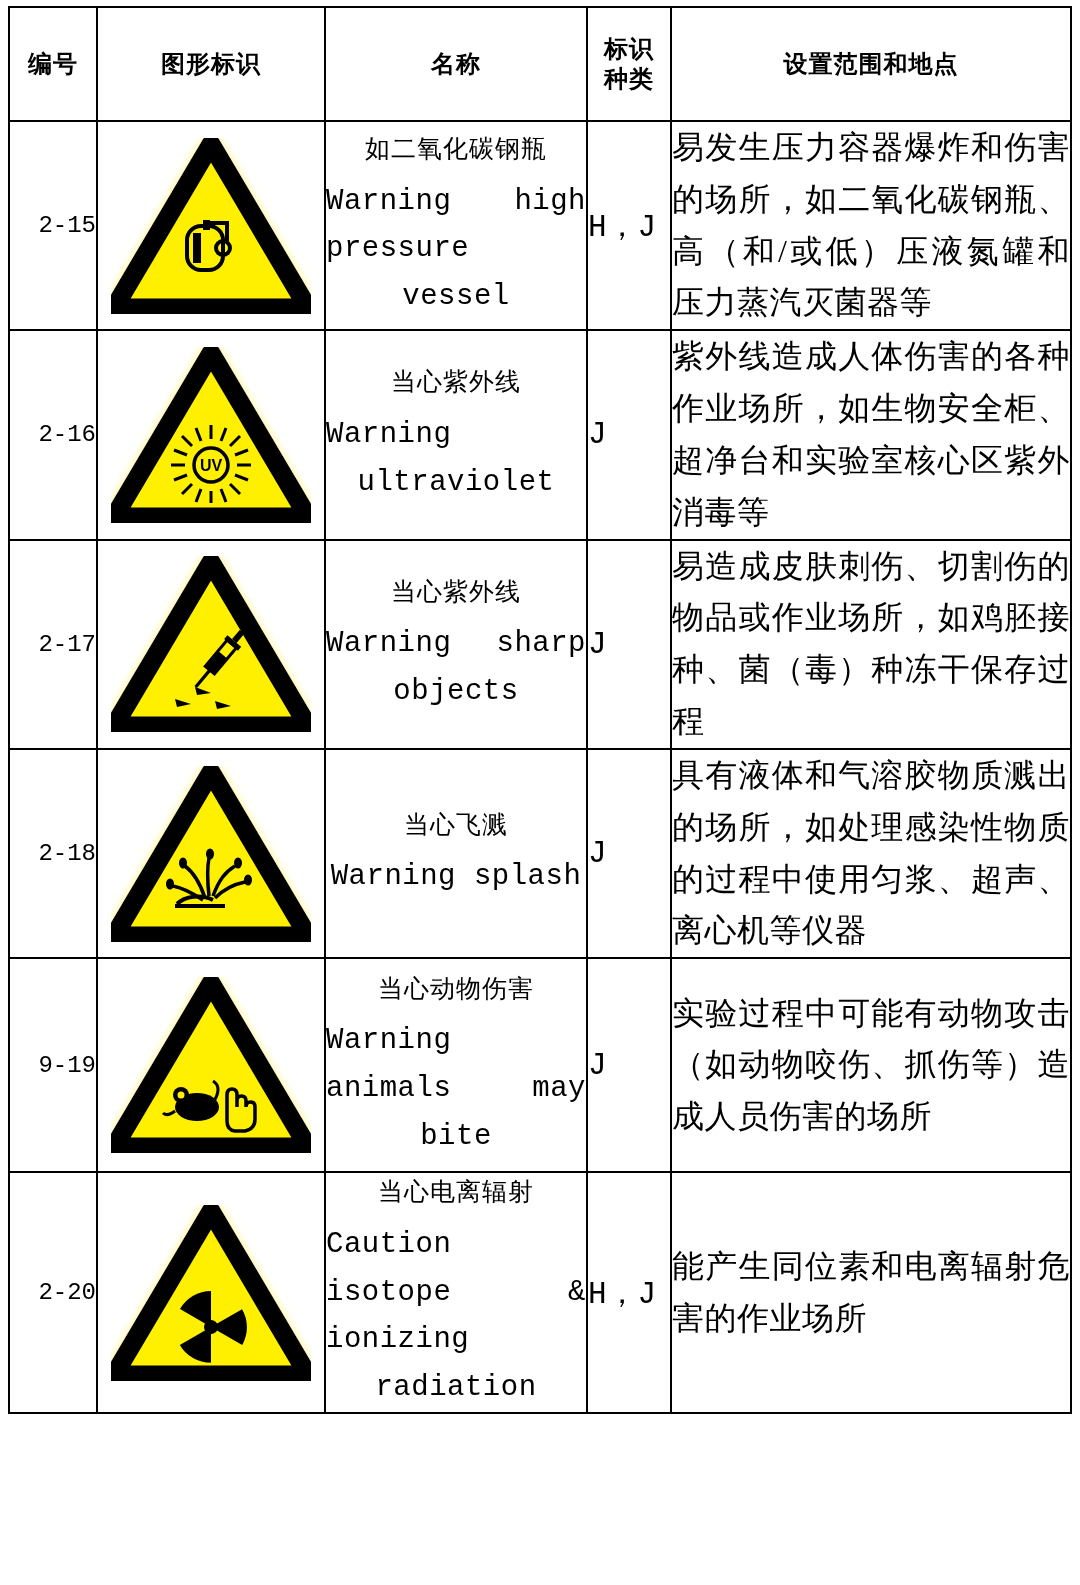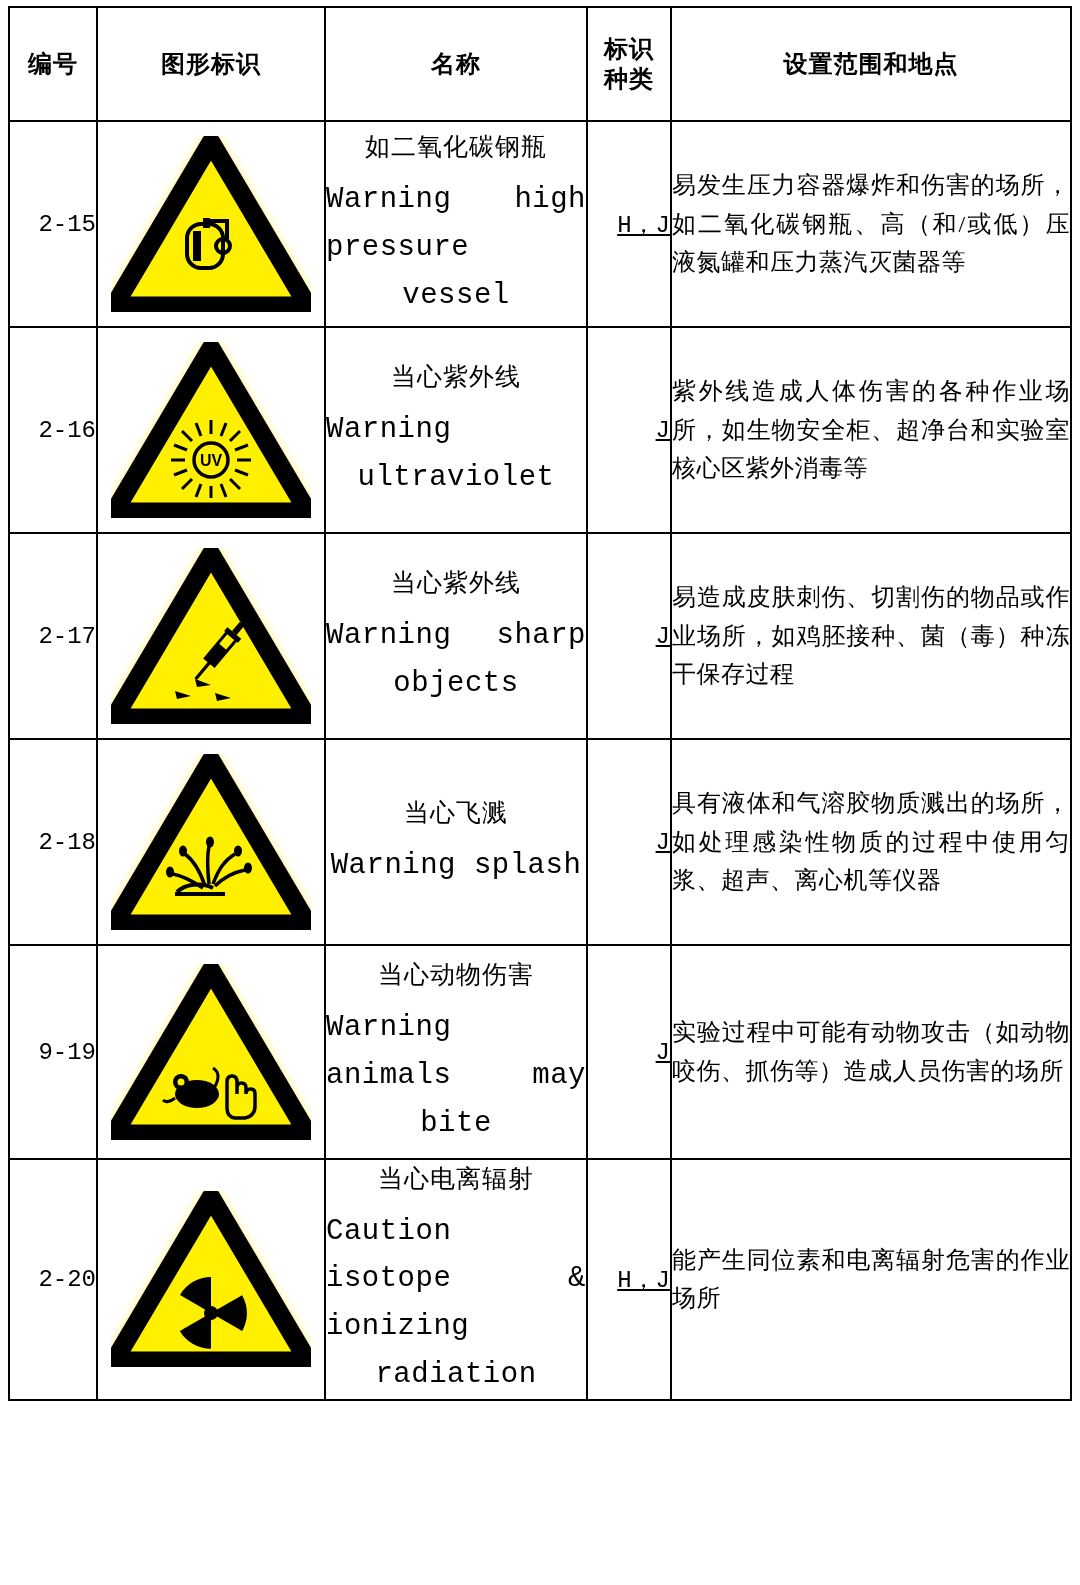--- a/index.html
+++ b/index.html
@@ -46,24 +46,23 @@
     line-height: 1.25;
   }
 
   td.num {
     text-align: right;
     font-size: 24px;
     font-family: "Liberation Mono", "DejaVu Sans Mono", monospace;
     letter-spacing: 0px;
   }
   td.kind {
-    text-align: right;
-    font-size: 24px;
+    text-align: left;
+    font-size: 31px;
     font-family: "Liberation Mono", "DejaVu Sans Mono", monospace;
-    text-decoration: underline;
   }
   td.pic {
     text-align: right;
   }
   td.name {
     text-align: center;
     padding: 6px 14px;
   }
   .name-cn {
     font-size: 25px;
@@ -74,21 +73,21 @@
   .name-en {
     font-size: 29px;
     line-height: 1.65;
     font-family: Liberation Mono, monospace;
     text-align: justify;
     text-align-last: center;
     letter-spacing: 0.5px;
   }
   td.scope {
     padding: 10px 16px 10px 18px;
-    font-size: 24px;
+    font-size: 32px;
     line-height: 1.62;
     text-align: justify;
     letter-spacing: 0.5px;
   }
 
   
   .sign {
     position: relative;
     width: 200px;
     height: 176px;

